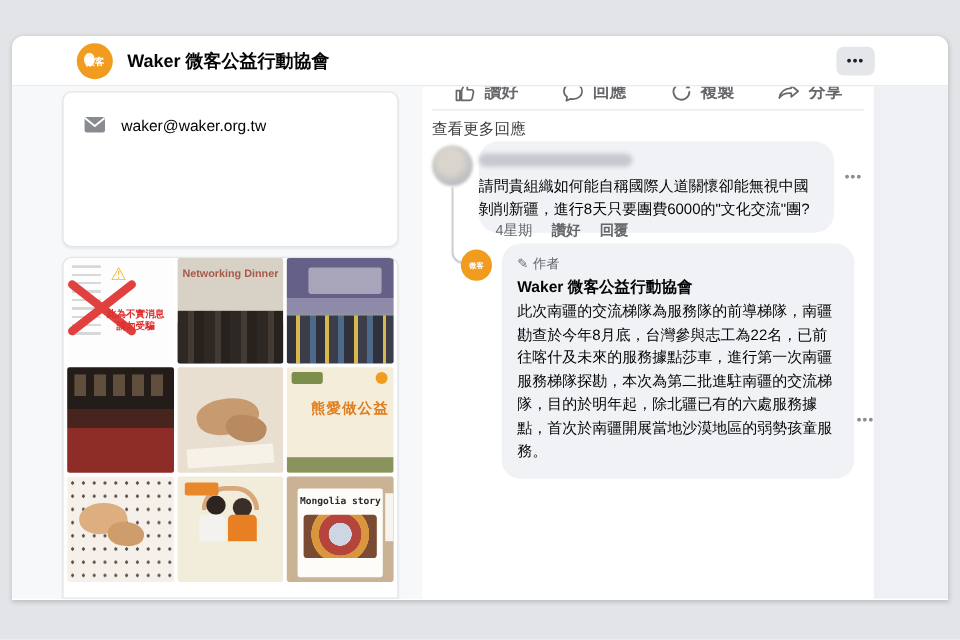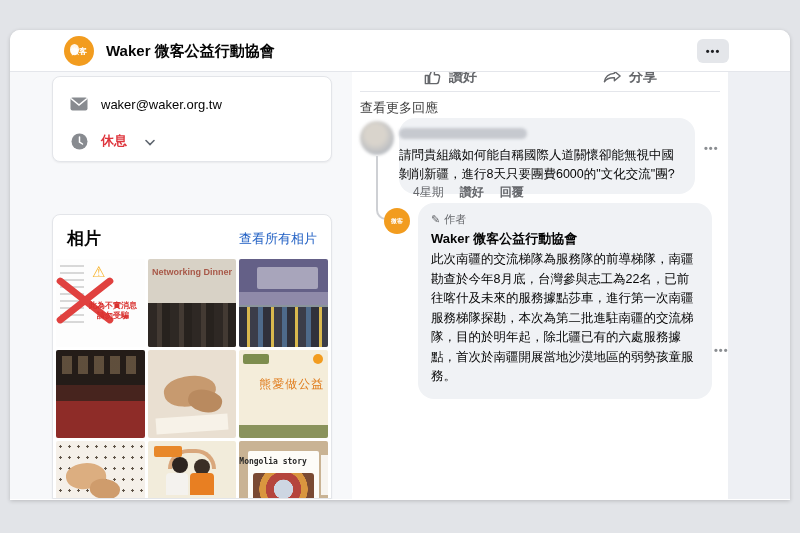--- a/index.html
+++ b/index.html
@@ -20,21 +20,21 @@
               border-radius:6px; display:flex; align-items:center; justify-content:center;
               font-size:11px; letter-spacing:1px; color:#1c1e21; font-weight:bold; cursor:pointer; }
 
   
   .bdy { position:relative; height:427px; background:#f7f8fa; overflow:hidden; }
   .right-gray { position:absolute; left:718px; top:0; width:62px; height:100%; background:#eef0f4; }
 
   
   .card { position:absolute; background:#fff; border:1px solid #e3e5e9; border-radius:8px;
           box-shadow:0 1px 2px rgba(0,0,0,.06); }
-  .contact-card { left:42px; top:4px; width:280px; height:86px; padding:14px 16px; }
+  .contact-card { left:42px; top:4px; width:280px; height:130px; padding:14px 16px; }
   .c-row { display:flex; align-items:center; gap:12px; height:26px; margin-bottom:11px; }
   .c-ic { width:20px; height:20px; display:flex; align-items:center; justify-content:center; flex:none; }
   .c-txt { font-size:13px; color:#050505; }
   .c-link { font-size:13px; color:#2160c4; cursor:pointer; }
   .c-status { font-size:13px; color:#de353d; font-weight:bold; }
   .chev { margin-left:6px; }
 
   .photos-card { left:42px; top:142px; width:280px; height:285px; border-radius:8px 8px 0 0; overflow:hidden; }
   .p-head { display:flex; align-items:center; justify-content:space-between; padding:12px 14px 9px 14px; }
   .p-title { font-size:17px; font-weight:bold; color:#050505; }
@@ -63,36 +63,36 @@
              background:repeating-linear-gradient(90deg,#6e5b45 0 10px,#241c18 10px 16px); opacity:.8; }
   .t4 .glow { left:8px; right:8px; top:44px; text-align:center; font-size:10px; font-style:italic; font-weight:bold;
               color:#ff5a4d; text-shadow:0 0 4px #ff7e6e; }
   .t5 { background:#e9dfd1; }
   .t5 .wood1 { position:absolute; left:16px; top:26px; width:52px; height:30px; background:#c79a6f; border-radius:40% 55% 45% 50%; transform:rotate(-12deg); box-shadow:3px 4px 0 #b5severes; }
   .t5 .wood2 { position:absolute; left:40px; top:40px; width:34px; height:22px; background:#b98a5f; border-radius:50% 40% 50% 45%; transform:rotate(14deg); }
   .t5 .paper { position:absolute; left:8px; bottom:6px; width:72px; height:16px; background:#f7f2e8; transform:rotate(-4deg); }
   .t6 { background:#f4edda; }
   .t6 .tag { position:absolute; left:4px; top:4px; width:26px; height:10px; background:#7d8d4e; border-radius:2px; }
   .t6 .logo { position:absolute; right:5px; top:4px; width:10px; height:10px; border-radius:50%; background:#f29c1f; }
-  .t6 .big { left:0; right:0; top:26px; text-align:center; font-size:12px; font-weight:normal; color:#e07d1e; letter-spacing:1px;margin-left:16px; }
+  .t6 .big { left:0; right:0; top:26px; text-align:center; font-size:12px; font-weight:bold; color:#e07d1e; letter-spacing:1px;margin-left:16px; }
   .t6 .band { position:absolute; left:0; right:0; bottom:0; height:13px; background:#8a935c; color:#fff; font-size:5px; text-align:center; line-height:13px; }
   .t7 { background:#f5f0e9; background-image:radial-gradient(#5f5347 1.1px, transparent 1.3px); background-size:9px 11px; }
   .t7 .fig1 { position:absolute; left:10px; top:22px; width:40px; height:26px; background:#dcae80; border-radius:45% 55% 40% 50%; transform:rotate(-8deg); }
   .t7 .fig2 { position:absolute; left:34px; top:38px; width:30px; height:20px; background:#cf9c6c; border-radius:50% 45% 50% 40%; transform:rotate(10deg); }
   .t8 { background:#f2ecdb; }
   .t8 .tag { position:absolute; left:6px; top:5px; width:28px; height:11px; background:#e8882a; border-radius:2px; }
   .t8 .h1 { position:absolute; left:24px; top:16px; width:16px; height:16px; background:#2d2420; border-radius:50%; }
   .t8 .h2 { position:absolute; left:46px; top:18px; width:16px; height:16px; background:#3a2e26; border-radius:50%; }
   .t8 .arm { position:absolute; left:20px; top:8px; width:48px; height:20px; border:4px solid #d9a77c; border-bottom:none; border-radius:24px 24px 0 0; }
   .t8 .vest { position:absolute; left:42px; top:32px; width:24px; height:22px; background:#e87f22; border-radius:4px 4px 0 0; }
   .t8 .shirt { position:absolute; left:18px; top:32px; width:22px; height:22px; background:#f4f2ee; border-radius:4px 4px 0 0; }
   .t8 .cap { position:absolute; left:0; right:0; bottom:2px; color:#fff; font-size:6px; text-align:center; }
   .t9 { background:#c9b394; }
   .t9 .inner { position:absolute; left:9px; top:10px; right:9px; bottom:4px; background:#fdfcf8; border-radius:2px; }
-  .t9 .txt { left:0; right:0; top:16px; font-size:8px; font-weight:bold; font-family:"DejaVu Sans Mono",monospace; color:#2a2a2a; }
+  .t9 .txt { left:0; right:0; top:16px; text-align:center; font-size:8px; font-weight:bold; font-family:"DejaVu Sans Mono",monospace; color:#2a2a2a; }
   .t9 .photo { position:absolute; left:14px; top:32px; right:14px; height:36px; border-radius:3px;
                background:radial-gradient(circle at 50% 45%, #cdd6e2 0 26%, #b5453c 27% 48%, #d9963f 49% 66%, #7a4a33 67% 100%); }
   .t9 .side { position:absolute; right:0px; top:14px; width:7px; height:40px; background:#fff; opacity:.85; }
 
   
   .post-col { position:absolute; left:342px; top:0; width:376px; height:100%; background:#fff; overflow:hidden; }
   .action-bar { position:absolute; left:8px; top:-14px; width:360px; height:34px; border-bottom:1px solid #e4e6eb;
                 display:flex; align-items:center; }
   .ab-btn { flex:1; display:flex; align-items:center; justify-content:center; gap:7px; padding-top:4px;
             color:#65676b; font-size:14px; font-weight:bold; cursor:pointer; border-radius:4px; }
@@ -147,41 +147,23 @@
     <div class="card contact-card">
       <div class="c-row">
         <span class="c-ic">
           <svg width="18" height="14" viewBox="0 0 18 14">
               <rect x="0.5" y="0.5" width="17" height="13" rx="2" fill="#888b90"></rect>
               <path d="M1 1.5 L9 8 L17 1.5" stroke="#fff" stroke-width="1.6" fill="none"></path>
             </svg>
         </span>
         <span class="c-txt">waker@waker.org.tw</span>
       </div>
-      <div class="c-row">
-        <span class="c-ic">
-          <svg width="17" height="17" viewBox="0 0 17 17">
-              <circle cx="8.5" cy="8.5" r="8" fill="#888b90"></circle>
-              <path d="M8.5 4v5l3 2" stroke="#fff" stroke-width="1.5" fill="none" stroke-linecap="round"></path>
-            </svg>
-        </span>
-        <span class="c-status">休息</span>
-        <span class="chev">
-          <svg width="10" height="7" viewBox="0 0 10 7">
-              <path d="M1 1.5 L5 5.5 L9 1.5" stroke="#606770" stroke-width="1.6" fill="none" stroke-linecap="round"></path>
-            </svg>
-        </span>
-      </div>
     </div>
 
     <div class="card photos-card">
-      <div class="p-head">
-        <span class="p-title">相片</span>
-        <span class="p-seeall">查看所有相片</span>
-      </div>
       <div class="p-grid">
         <div class="tile t1">
           <span class="lines"></span>
           <span class="x1"></span>
           <span class="x2"></span>
           <span class="ov tri">⚠</span>
           <span class="ov red">此為不實消息 請勿受騙</span>
         </div>
         <div class="tile t2">
           <span class="crowd"></span>
@@ -233,20 +215,33 @@
 
       <div class="action-bar">
         <div class="ab-btn">
           <svg class="ab-ic" viewBox="0 0 20 20">
               <path d="M2.5 9h3v8.5h-3z M7 17.5h7.2c1 0 1.9-.7 2.1-1.7l1.1-5.2c.3-1.2-.7-2.4-1.9-2.4H12V4.5C12 3.2 11 2.3 9.8 2.3L7 8.8z" fill="none" stroke="#65676b" stroke-width="1.5" stroke-linejoin="round"></path>
             </svg>
           <span>讚好</span>
         </div>
         <div class="ab-btn">
           <svg class="ab-ic" viewBox="0 0 20 20">
+              <path d="M10 2.5c-4.5 0-8 3-8 6.8 0 2.1 1.1 4 2.8 5.2L4.2 17.8l3.6-1.6c.7.2 1.4.2 2.2.2 4.5 0 8-3 8-6.8s-3.5-7.1-8-7.1z" fill="none" stroke="#65676b" stroke-width="1.5" stroke-linejoin="round"></path>
+            </svg>
+          <span>回應</span>
+        </div>
+        <div class="ab-btn">
+          <svg class="ab-ic" viewBox="0 0 20 20">
+              <path d="M16.2 6A7 7 0 1 0 17.4 10" fill="none" stroke="#65676b" stroke-width="1.6" stroke-linecap="round"></path>
+              <path d="M17.8 2.8v4h-4z" fill="#65676b"></path>
+            </svg>
+          <span>複製</span>
+        </div>
+        <div class="ab-btn">
+          <svg class="ab-ic" viewBox="0 0 20 20">
               <path d="M12 4.5l6 5-6 5v-3.2c-5.5-.4-8.5 1.4-10.5 4.2.8-5 3.7-8.4 10.5-8.8z" fill="none" stroke="#65676b" stroke-width="1.5" stroke-linejoin="round"></path>
             </svg>
           <span>分享</span>
         </div>
       </div>
 
       <div class="view-more">查看更多回應</div>
 
       <div class="avatar-blur"></div>
       <div class="bubble c1-bubble">

